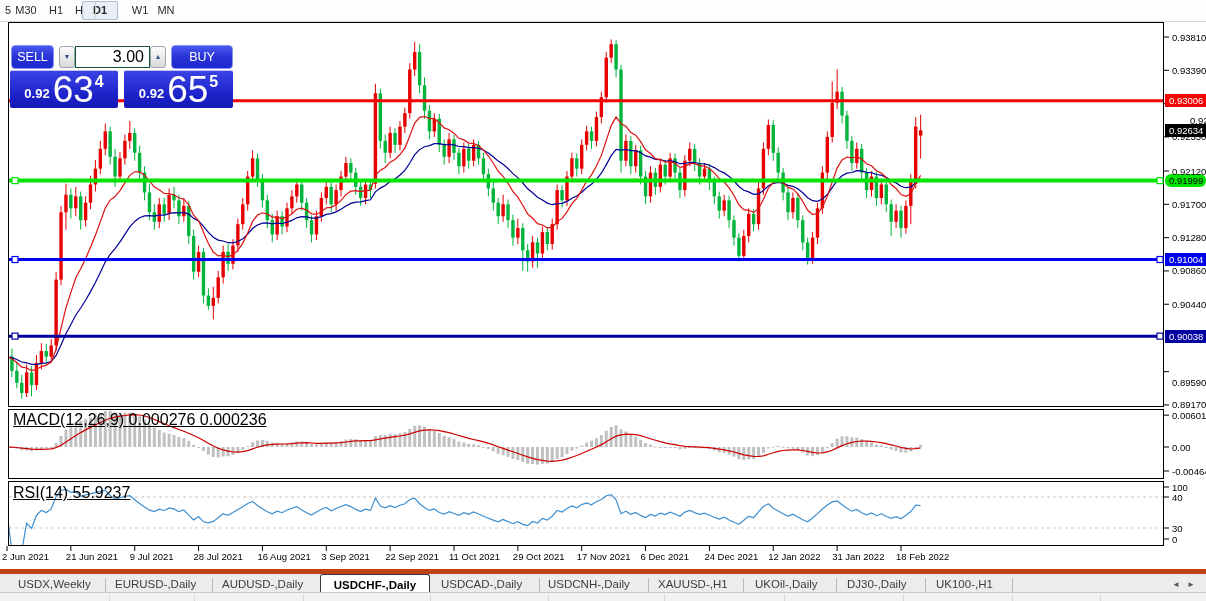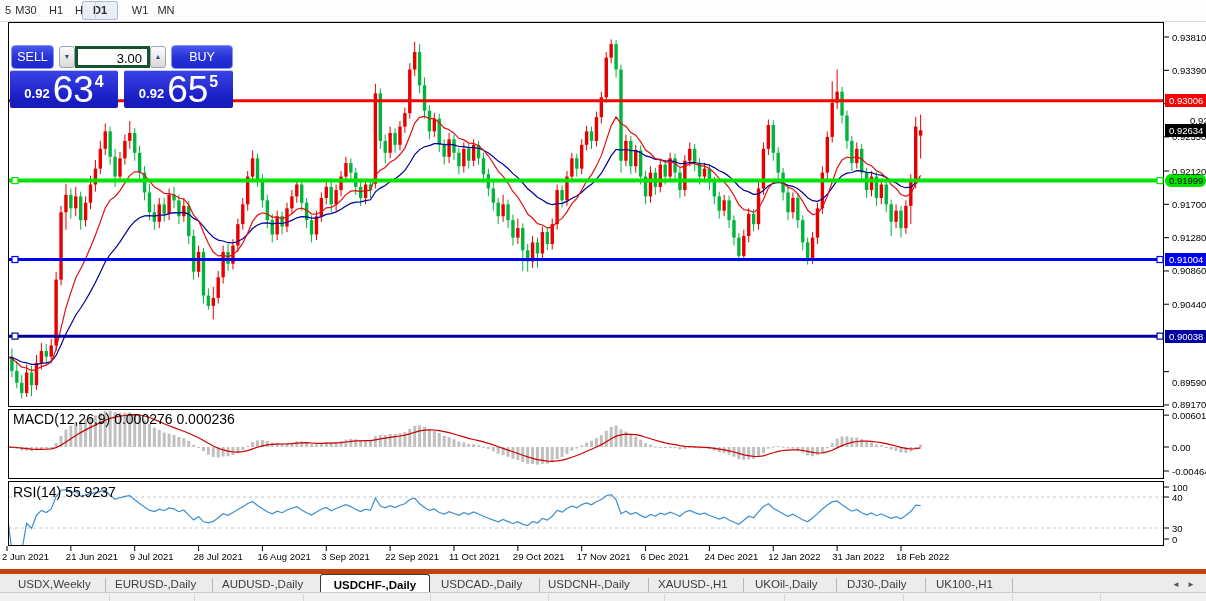--- a/index.html
+++ b/index.html
@@ -14,36 +14,36 @@
   .pane{position:absolute;background:#fff;border:1px solid #000;box-sizing:border-box;}
   #pane-main{left:8px;top:22px;width:1156px;height:385px;}
   #pane-macd{left:8px;top:409px;width:1156px;height:70px;}
   #pane-rsi{left:8px;top:481px;width:1156px;height:65px;}
   #chart-svg{position:absolute;left:0;top:0;width:1206px;height:601px;pointer-events:none;}
   
   #chart-title{position:absolute;left:20px;top:28px;font-size:10.5px;color:#000;white-space:nowrap;}
   #chart-title .tri{font-size:8px;position:relative;top:-1px;}
   #chart-title .sym{margin-left:5px;}
   #chart-title .ohlc{margin-left:9px;}
-  .ind-label{position:absolute;font-size:14px;color:#000;white-space:nowrap;}
+  .ind-label{position:absolute;font-size:16px;color:#000;white-space:nowrap;text-decoration:underline;}
   
   .axis-tick-label{position:absolute;left:1172px;width:34px;height:11px;line-height:11px;font-size:9.5px;color:#000;}
   .axis-flag{position:absolute;left:1165px;width:41px;height:13px;line-height:13px;font-size:9.5px;padding-left:4px;box-sizing:border-box;}
   
   .date-label{position:absolute;top:551px;height:12px;line-height:12px;font-size:9.5px;color:#000;white-space:nowrap;}
   
   #trade-panel{position:absolute;left:0;top:0;}
   .tp-btn{position:absolute;color:#fff;font-size:12.5px;text-align:center;border:1px solid #8493f5;border-radius:4px;
           background:linear-gradient(180deg,#4a58ee 0%,#2733d6 50%,#1c27cd 100%);box-sizing:border-box;cursor:pointer;}
   #tp-sell{left:11px;top:45px;width:43px;height:24px;line-height:22px;}
   #tp-buy{left:171px;top:45px;width:62px;height:24px;line-height:22px;text-align:center;}
   .tp-spin{position:absolute;top:46px;width:16px;height:22px;line-height:20px;text-align:center;font-size:7px;color:#33518e;
            background:linear-gradient(180deg,#fcfcfc,#d9d9d9);border:1px solid #9aa4b5;border-radius:3px;box-sizing:border-box;cursor:pointer;}
-  #tp-vol{position:absolute;left:75px;top:46px;width:75px;height:22px;line-height:20px;background:#fff;border:3px solid #14532d;
-          box-sizing:border-box;font-size:13px;color:#000;text-align:right;padding-right:5px;}
+  #tp-vol{position:absolute;left:75px;top:46px;width:75px;height:22px;line-height:20px;background:#fff;border:1px solid #14532d;
+          box-sizing:border-box;font-size:16px;color:#000;text-align:right;padding-right:5px;}
   .tp-price{position:absolute;top:70px;height:38px;color:#fff;background:linear-gradient(180deg,#3a43e6 0%,#1b20c6 70%,#151ab8 100%);
             border-top:1px solid rgba(255,255,255,.75);border-radius:2px;box-sizing:border-box;display:flex;align-items:flex-end;justify-content:center;}
   #tp-price-sell{left:10px;width:108px;}
   #tp-price-buy{left:124px;width:109px;}
   .tp-small{font-size:13px;font-weight:bold;line-height:20px;margin-bottom:4px;}
   .tp-big{font-size:37px;line-height:36px;margin:0 1px 0 3px;}
   .tp-sup{font-size:16px;font-weight:bold;line-height:16px;align-self:flex-start;margin-top:3px;}
   
   #tabbar{position:absolute;left:0;top:569px;width:1206px;height:23px;background:#ececec;border-top:5px solid #c2410c;box-sizing:border-box;}
   .tab-item{position:absolute;top:4px;font-size:11.5px;color:#3c3c3c;white-space:nowrap;cursor:pointer;}

